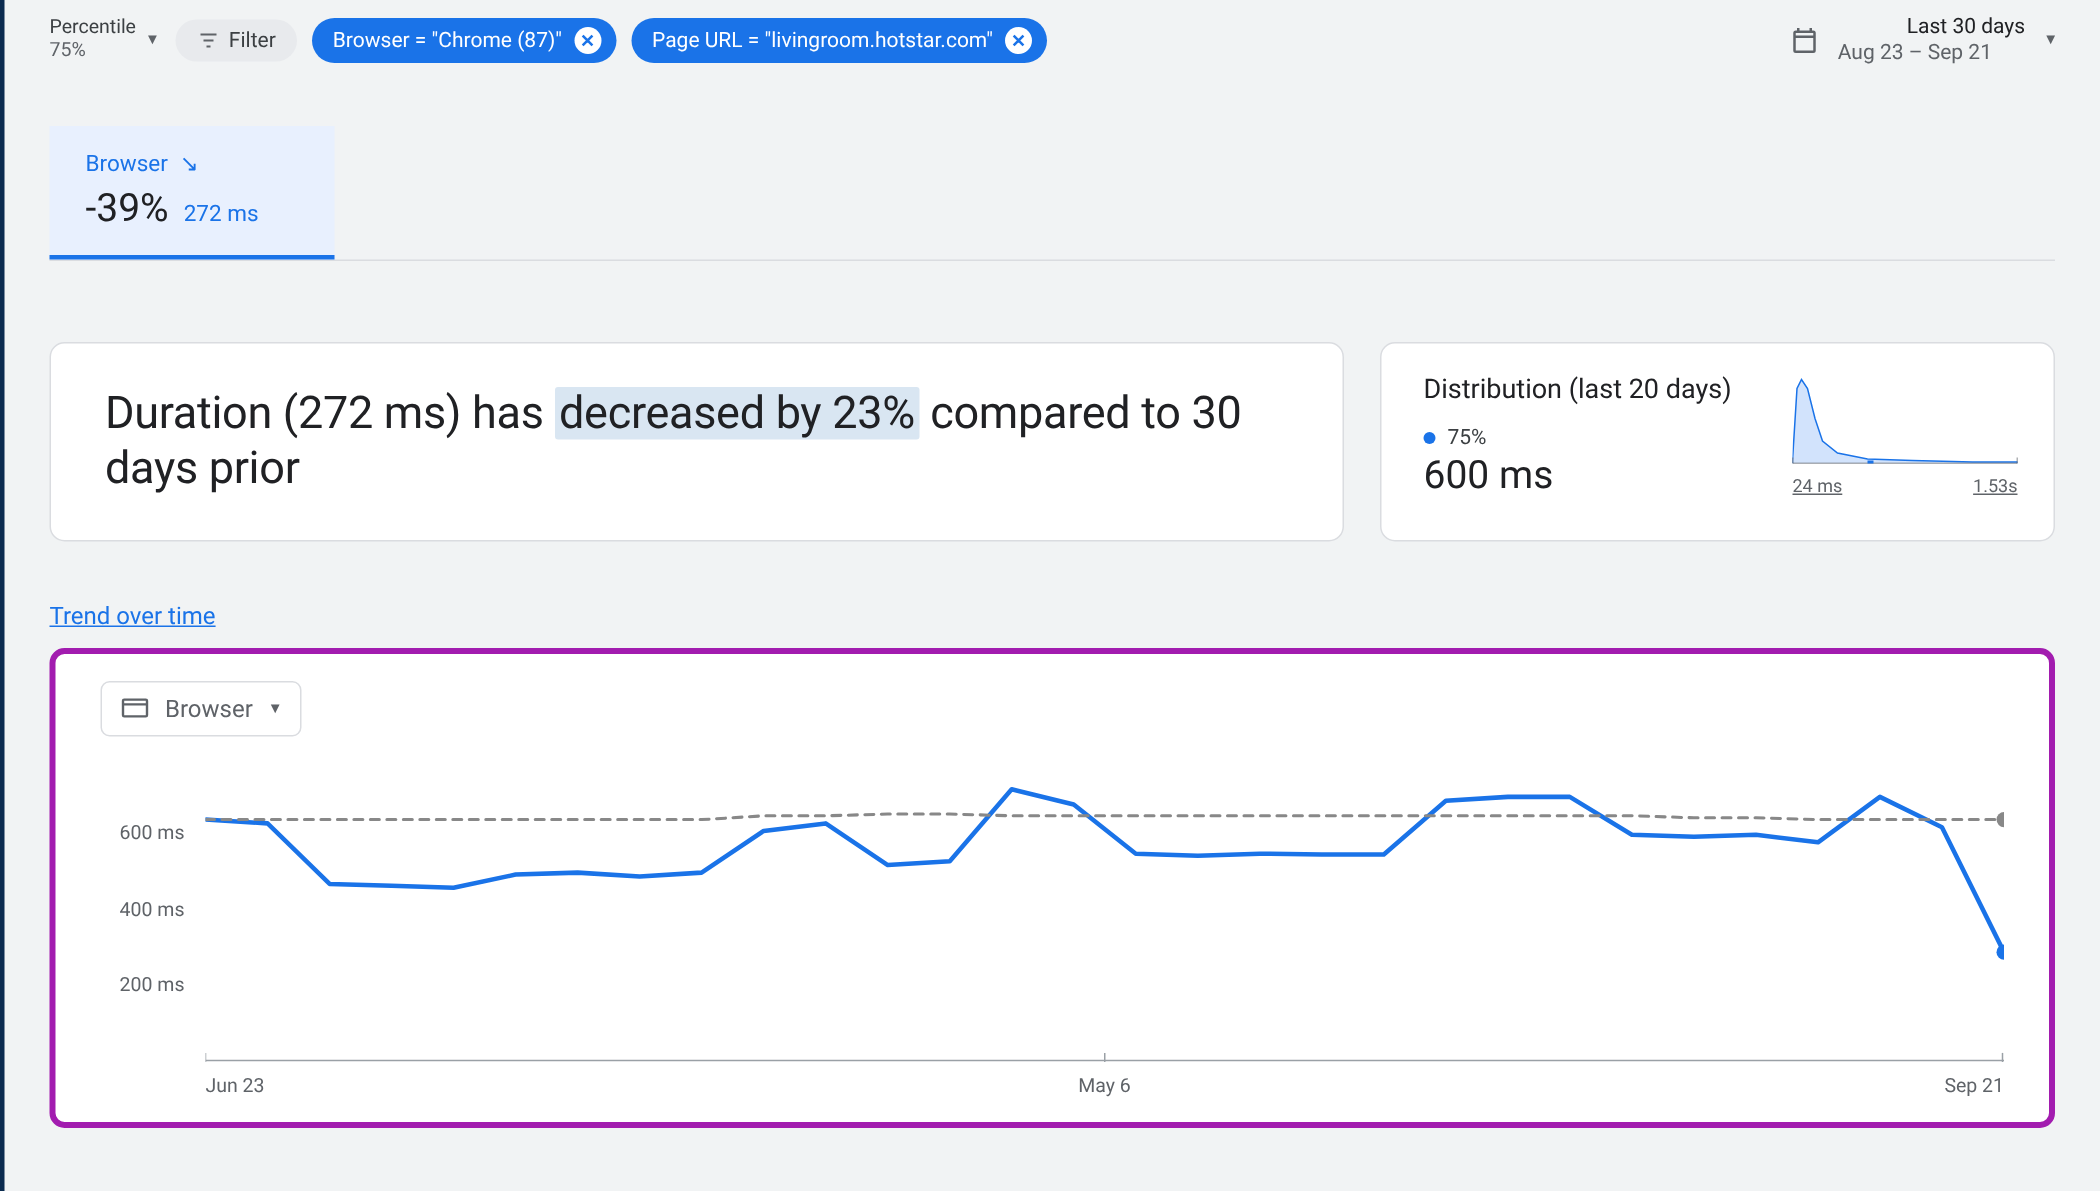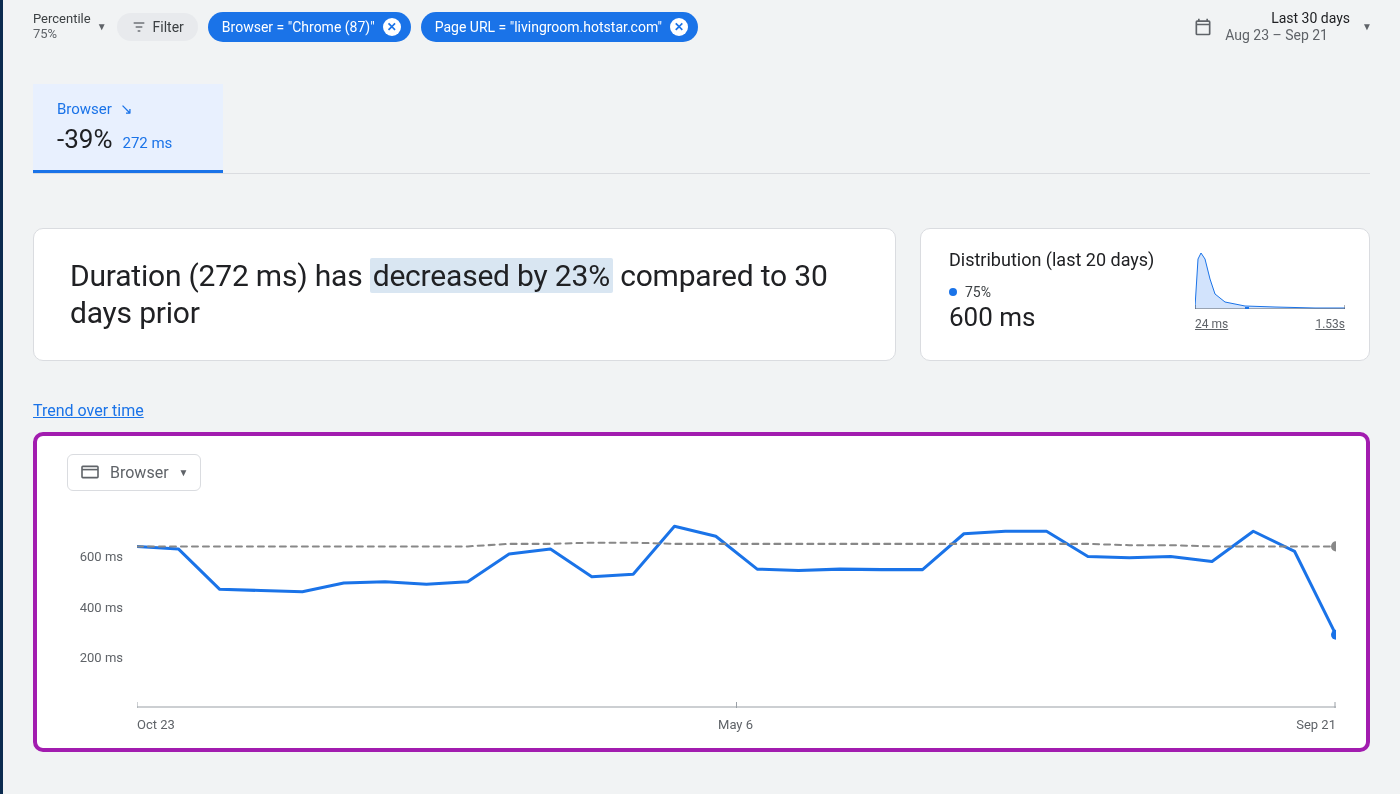--- a/index.html
+++ b/index.html
@@ -276,18 +276,18 @@
         <line x1="0" y1="199" x2="1200" y2="199" stroke="#9aa0a6" stroke-width="1"></line>
         <line x1="0" y1="194" x2="0" y2="200" stroke="#9aa0a6"></line>
         <line x1="600" y1="194" x2="600" y2="200" stroke="#9aa0a6"></line>
         <line x1="1199" y1="194" x2="1199" y2="200" stroke="#9aa0a6"></line>
         <path d="M0.0 40.0 L41.4 42.5 L82.8 82.5 L124.1 83.7 L165.5 85.0 L206.9 76.3 L248.3 75.0 L289.7 77.5 L331.0 75.0 L372.4 47.5 L413.8 42.5 L455.2 70.0 L496.6 67.5 L537.9 20.0 L579.3 30.0 L620.7 62.5 L662.1 63.8 L703.4 62.5 L744.8 63.0 L786.2 63.0 L827.6 27.5 L869.0 25.0 L910.3 25.0 L951.7 50.0 L993.1 51.3 L1034.5 50.0 L1075.9 55.0 L1117.2 25.0 L1158.6 45.0 L1200.0 127.5 " fill="none" stroke="#1a73e8" stroke-width="3" stroke-linejoin="round" stroke-linecap="round"></path>
         <circle cx="1200" cy="127.5" r="5" fill="#1a73e8"></circle>
         <path d="M0.0 40.0 L41.4 40.0 L82.8 40.0 L124.1 40.0 L165.5 40.0 L206.9 40.0 L248.3 40.0 L289.7 40.0 L331.0 40.0 L372.4 37.5 L413.8 37.5 L455.2 36.3 L496.6 36.3 L537.9 37.5 L579.3 37.5 L620.7 37.5 L662.1 37.5 L703.4 37.5 L744.8 37.5 L786.2 37.5 L827.6 37.5 L869.0 37.5 L910.3 37.5 L951.7 37.5 L993.1 38.8 L1034.5 38.8 L1075.9 40.0 L1117.2 40.0 L1158.6 40.0 L1200.0 40.0 " fill="none" stroke="#888888" stroke-width="2" stroke-dasharray="6 5" stroke-linejoin="round" stroke-linecap="round"></path>
         <circle cx="1200" cy="40" r="5" fill="#888888"></circle>
       </svg>
     <div class="xlabels">
-      <span>Oct 23</span>
+      <span>Jun 23</span>
       <span>May 6</span>
       <span>Sep 21</span>
     </div>
   </div>
 </div>
 
 </body></html>

